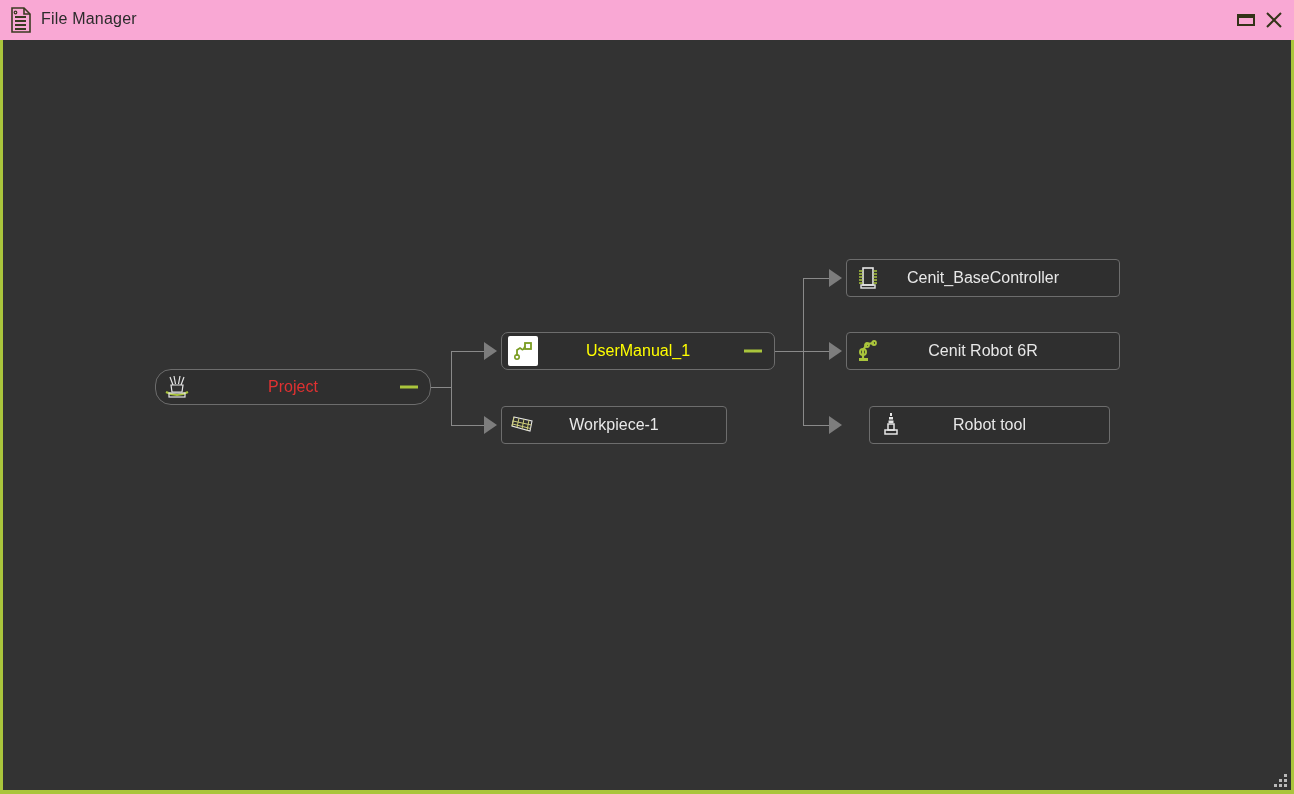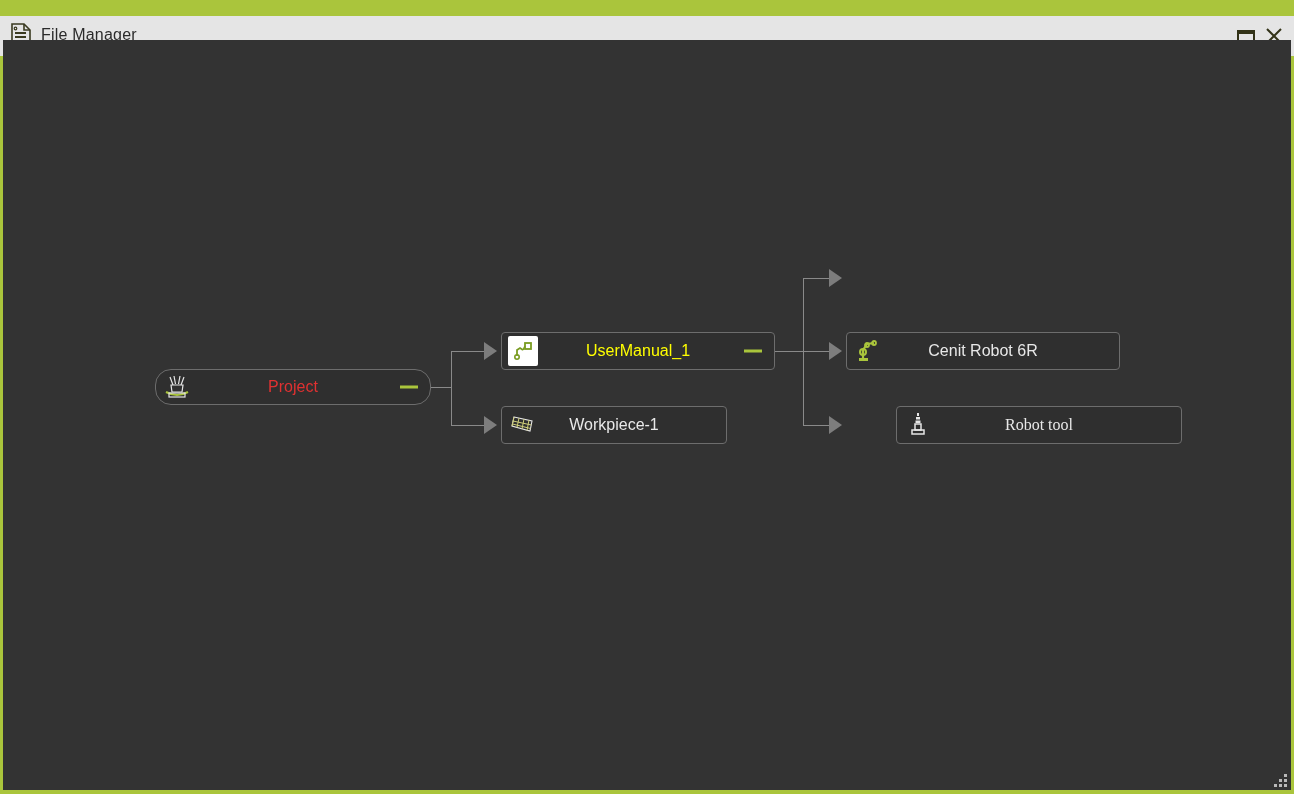--- a/index.html
+++ b/index.html
@@ -22,22 +22,21 @@
     background: #aac53c;
     box-sizing: border-box;
   }
 
   
   .titlebar {
     position: absolute;
     left: 0; top: 0;
     width: 1294px;
     height: 40px;
-    background: #e5e5e5;
-    margin-top: 16px;
+    background: #f9a8d4;
   }
   .title-icon {
     position: absolute;
     left: 9px; top: 7px;
     width: 24px;
     height: 26px;
   }
   .title-text {
     position: absolute;
     left: 41px; top: 10px;
@@ -203,21 +202,21 @@
           <path d="M8,4 L11,12 M12,3 L13.5,11 M18,3 L16.5,11 M22,4 L19,12" stroke="#e6e6e6" stroke-width="1.2" fill="none"></path>
           <path d="M9,12 L21,12 L20,19 L10,19 Z" fill="none" stroke="#e6e6e6" stroke-width="1.2"></path>
           <path d="M4,19 Q15,25 26,19" stroke="#aac53c" stroke-width="2" fill="none"></path>
           <rect x="7" y="20" width="16" height="4" fill="none" stroke="#e6e6e6" stroke-width="1.2"></rect>
         </svg>
       </span>
       <span class="node-label red">Project</span>
       <span class="node-collapse"></span>
     </div>
 
-    <div class="node selected" style="left:498px; top:292px; width:274px; height:38px;">
+    <div class="node selected" style="left:498px; top:292px; width:274px; height:38px;border-radius:7px;">
       <span class="node-icon">
         <svg width="26" height="26" viewBox="0 0 26 26">
           <rect x="2" y="2" width="22" height="22" fill="#ffffff"></rect>
           <path d="M7,18 L7,12 L10,10 L13,12" stroke="#7a9c22" stroke-width="1.8" fill="none"></path>
           <circle cx="7" cy="19" r="2.2" fill="none" stroke="#7a9c22" stroke-width="1.6"></circle>
           <rect x="15" y="5" width="6" height="6" fill="none" stroke="#7a9c22" stroke-width="1.8"></rect>
           <path d="M13,12 L15,8" stroke="#7a9c22" stroke-width="1.6"></path>
         </svg>
       </span>
       <span class="node-label yellow">UserManual_1</span>
@@ -228,35 +227,46 @@
       <span class="node-icon">
         <svg width="30" height="28" viewBox="0 0 30 28">
           <path d="M6,6 L24,10 L22,20 L4,15 Z" fill="none" stroke="#e6e6e6" stroke-width="1.1"></path>
           <path d="M6,6 L4,15 M11,7 L9,16.5 M16,8 L14,18 M21,9 L19,19.5" stroke="#cfcf7a" stroke-width="1"></path>
           <path d="M5,10 L23.3,14 M4.6,13 L22.5,17.5" stroke="#cfcf7a" stroke-width="1"></path>
         </svg>
       </span>
       <span class="node-label">Workpiece-1</span>
     </div>
 
+    <div class="node" style="left:843px; top:219px; width:274px; height:38px;">
+      <span class="node-icon">
+        <svg width="28" height="28" viewBox="0 0 28 28">
+          <rect x="9" y="4" width="10" height="17" fill="none" stroke="#e6e6e6" stroke-width="1.6"></rect>
+          <rect x="7" y="21" width="14" height="3" fill="none" stroke="#e6e6e6" stroke-width="1.4"></rect>
+          <path d="M5,7 L8.5,7 M5,10 L8.5,10 M5,13 L8.5,13 M5,16 L8.5,16 M5,19 L8.5,19" stroke="#aac53c" stroke-width="1.6"></path>
+          <path d="M19.5,7 L23,7 M19.5,10 L23,10 M19.5,13 L23,13 M19.5,16 L23,16 M19.5,19 L23,19" stroke="#aac53c" stroke-width="1.6"></path>
+        </svg>
+      </span>
+      <span class="node-label">Cenit_BaseController</span>
+    </div>
 
     <div class="node" style="left:843px; top:292px; width:274px; height:38px;padding-left:36px;">
       <span class="node-icon">
         <svg width="28" height="28" viewBox="0 0 28 28">
           <path d="M9,22 L9,13 L13,7 L20,6" stroke="#aac53c" stroke-width="2.2" fill="none"></path>
           <circle cx="9" cy="15" r="3" fill="none" stroke="#aac53c" stroke-width="2"></circle>
           <circle cx="13" cy="8" r="2" fill="none" stroke="#aac53c" stroke-width="1.8"></circle>
           <circle cx="20" cy="6" r="2" fill="none" stroke="#aac53c" stroke-width="1.8"></circle>
           <rect x="5" y="21" width="9" height="3" fill="#aac53c"></rect>
         </svg>
       </span>
       <span class="node-label">Cenit Robot 6R</span>
     </div>
 
-    <div class="node" style="left:893px; top:366px; width:286px; height:38px;font-family:Liberation Serif, serif;">
+    <div class="node" style="left:866px; top:366px; width:241px; height:38px;">
       <span class="node-icon">
         <svg width="26" height="30" viewBox="0 0 26 30">
           <path d="M12,3 L14,3 L14,6 L12,6 Z" fill="#e6e6e6"></path>
           <rect x="11" y="7" width="4" height="2.5" fill="#e6e6e6"></rect>
           <rect x="10.5" y="10.5" width="5" height="2.5" fill="#e6e6e6"></rect>
           <rect x="10" y="14" width="6" height="6" fill="none" stroke="#e6e6e6" stroke-width="1.5"></rect>
           <rect x="7" y="20" width="12" height="4" fill="none" stroke="#e6e6e6" stroke-width="1.5"></rect>
         </svg>
       </span>
       <span class="node-label">Robot tool</span>

